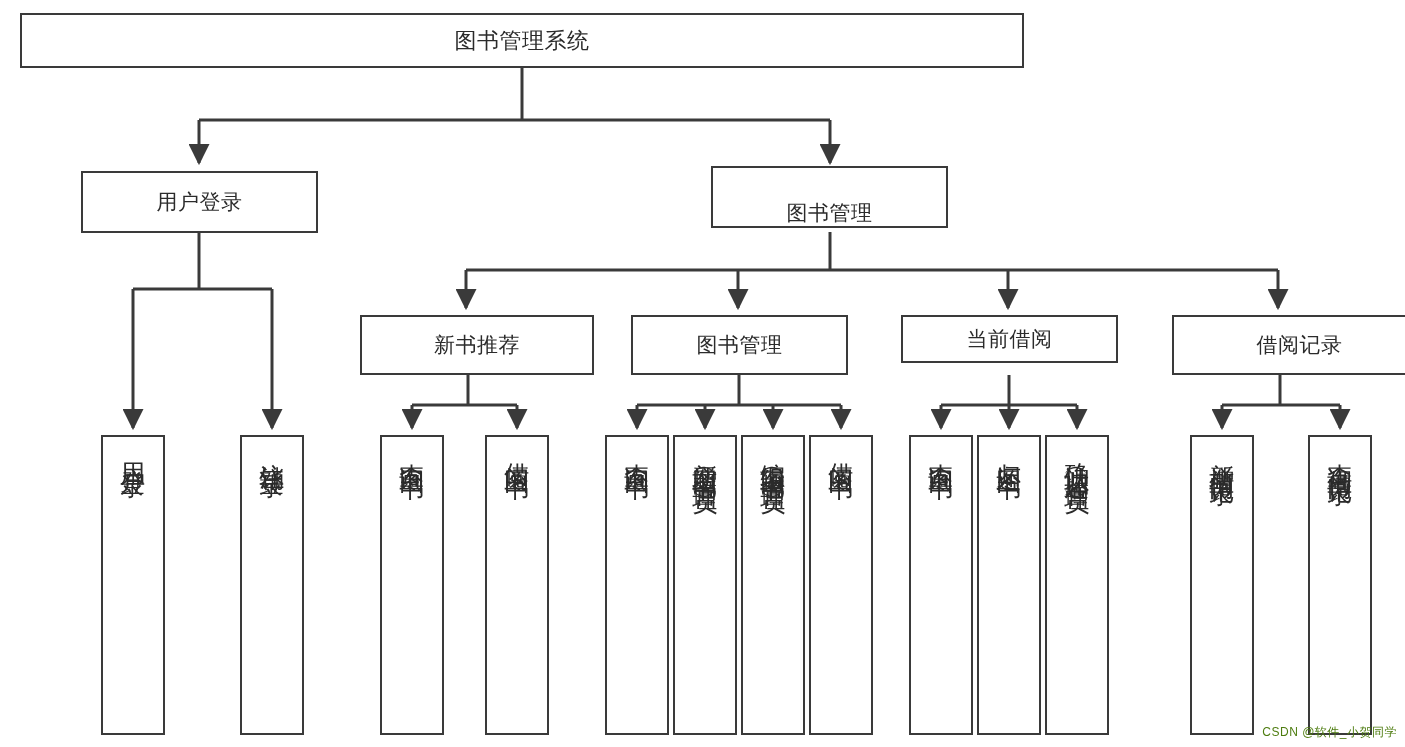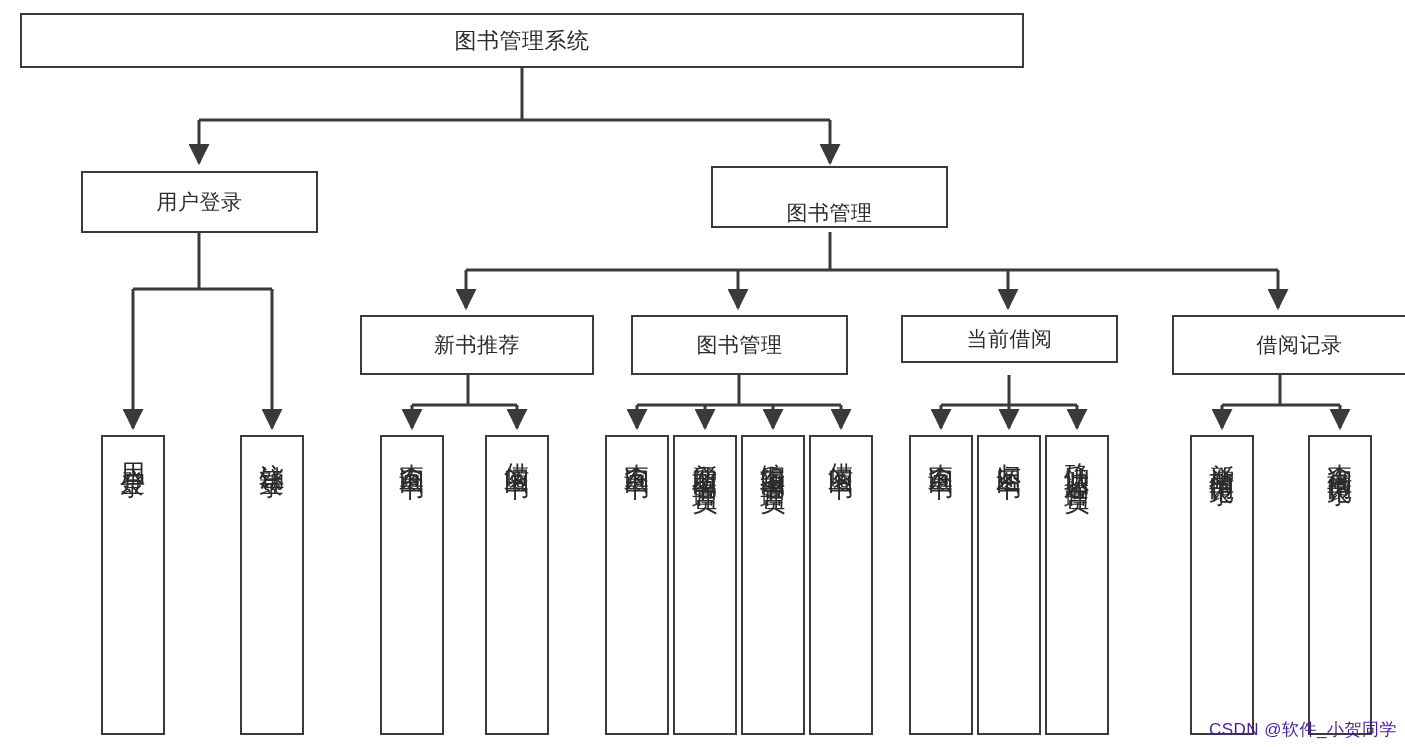--- a/index.html
+++ b/index.html
@@ -41,22 +41,22 @@
     font-size:25px;
     letter-spacing:4px;
     line-height:1.05;
     white-space:nowrap;
   }
   .v-node.tall .lbl{font-size:25px;}
 
   .watermark{
     position:absolute;
     right:8px;bottom:6px;
-    font-size:17px;
-    color:#4c1d95;
+    font-size:12px;
+    color:#4d7c0f;
     letter-spacing:.5px;
     white-space:nowrap;
     pointer-events:none;
   }
 </style>
 </head>
 <body>
 
 <div id="diagram">
 

